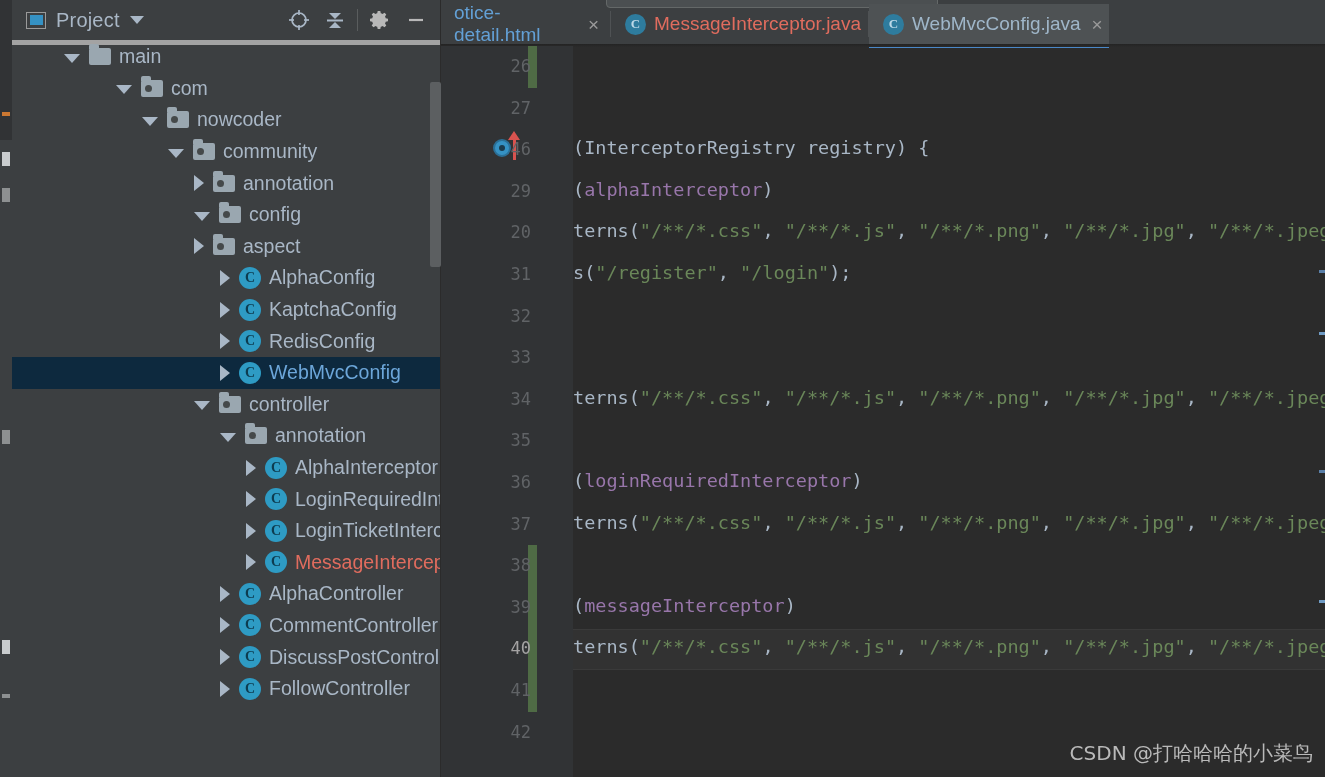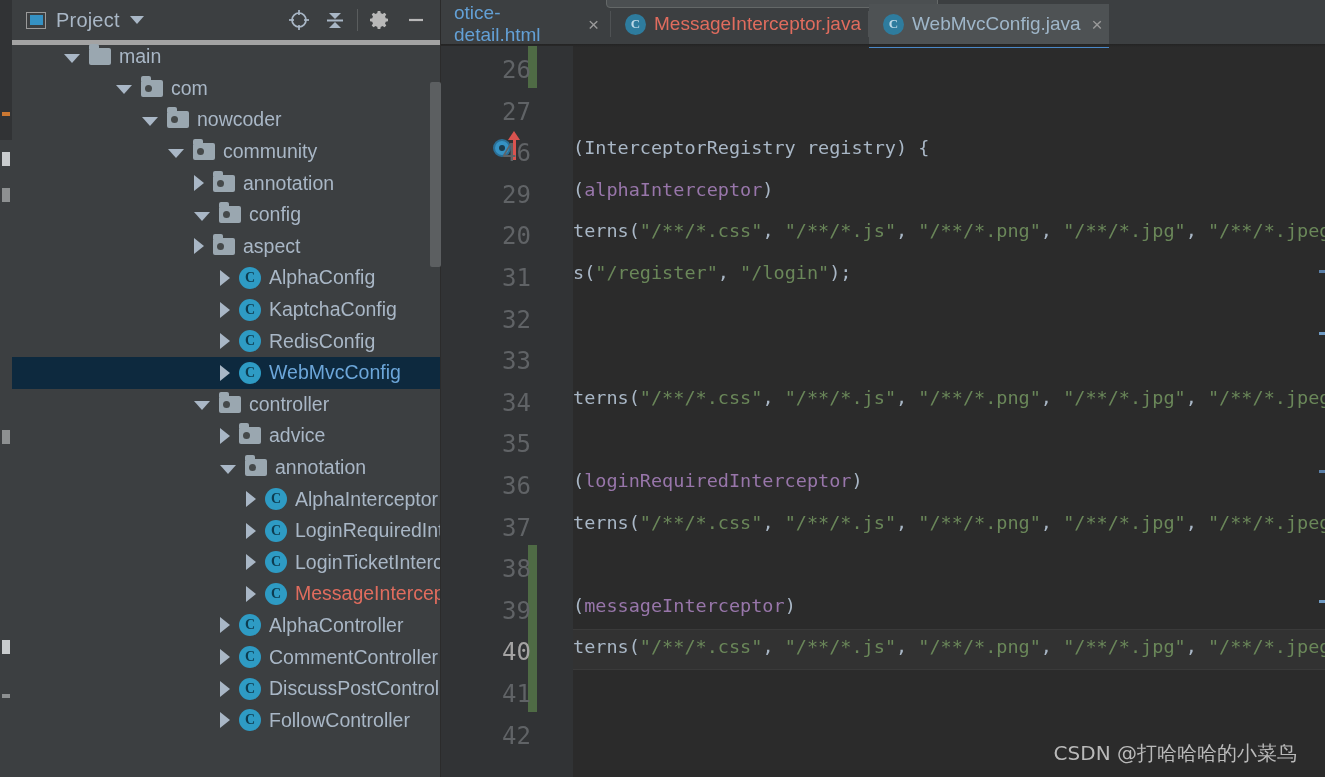--- a/index.html
+++ b/index.html
@@ -227,21 +227,21 @@
     width: 36px; height: 731px;
     background: #313335;
   }
   .code-area {
     position: absolute; left: 132px; top: 46px;
     width: 752px; height: 731px;
     overflow: hidden;
   }
   .lnum {
     position: absolute; right: 6px;
-    color: #606366; font-size: 24px;
+    color: #606366; font-size: 17px;
     font-family: "DejaVu Sans Mono", monospace;
     text-align: right;
   }
   .codeline {
     position: absolute; left: 0;
     font-family: "DejaVu Sans Mono", monospace;
     font-size: 18.5px;
     white-space: pre;
     color: #a9b7c6;
   }
@@ -338,21 +338,21 @@
     border-bottom: 9px solid #d9534f;
   }
 
   
   .stripe {
     position: absolute; right: 0;
     width: 6px; height: 3px;
   }
 
   .watermark {
-    position: absolute; right: 28px; bottom: 10px;
+    position: absolute; right: 12px; bottom: 10px;
     color: #b9b9b9; font-size: 20px;
     font-family: "DejaVu Sans", sans-serif;
   }
 </style>
 </head>
 <body>
 
 <div id="app">
 
   <div class="left-strip">
@@ -495,28 +495,20 @@
           </div>
           <span class="lbl">WebMvcConfig</span>
         </div>
         <div class="row">
           <div style="width: 182px; flex: 0 0 auto;"></div>
           <div class="tw"></div>
           <div class="ic">
             <div class="ic-folder pkg"></div>
           </div>
           <span class="lbl">controller</span>
-        </div>
-        <div class="row">
-          <div style="width: 208px; flex: 0 0 auto;"></div>
-          <div class="tw closed"></div>
-          <div class="ic">
-            <div class="ic-folder pkg"></div>
-          </div>
-          <span class="lbl">advice</span>
         </div>
         <div class="row">
           <div style="width: 208px; flex: 0 0 auto;"></div>
           <div class="tw"></div>
           <div class="ic">
             <div class="ic-folder pkg"></div>
           </div>
           <span class="lbl">annotation</span>
         </div>
         <div class="row">

